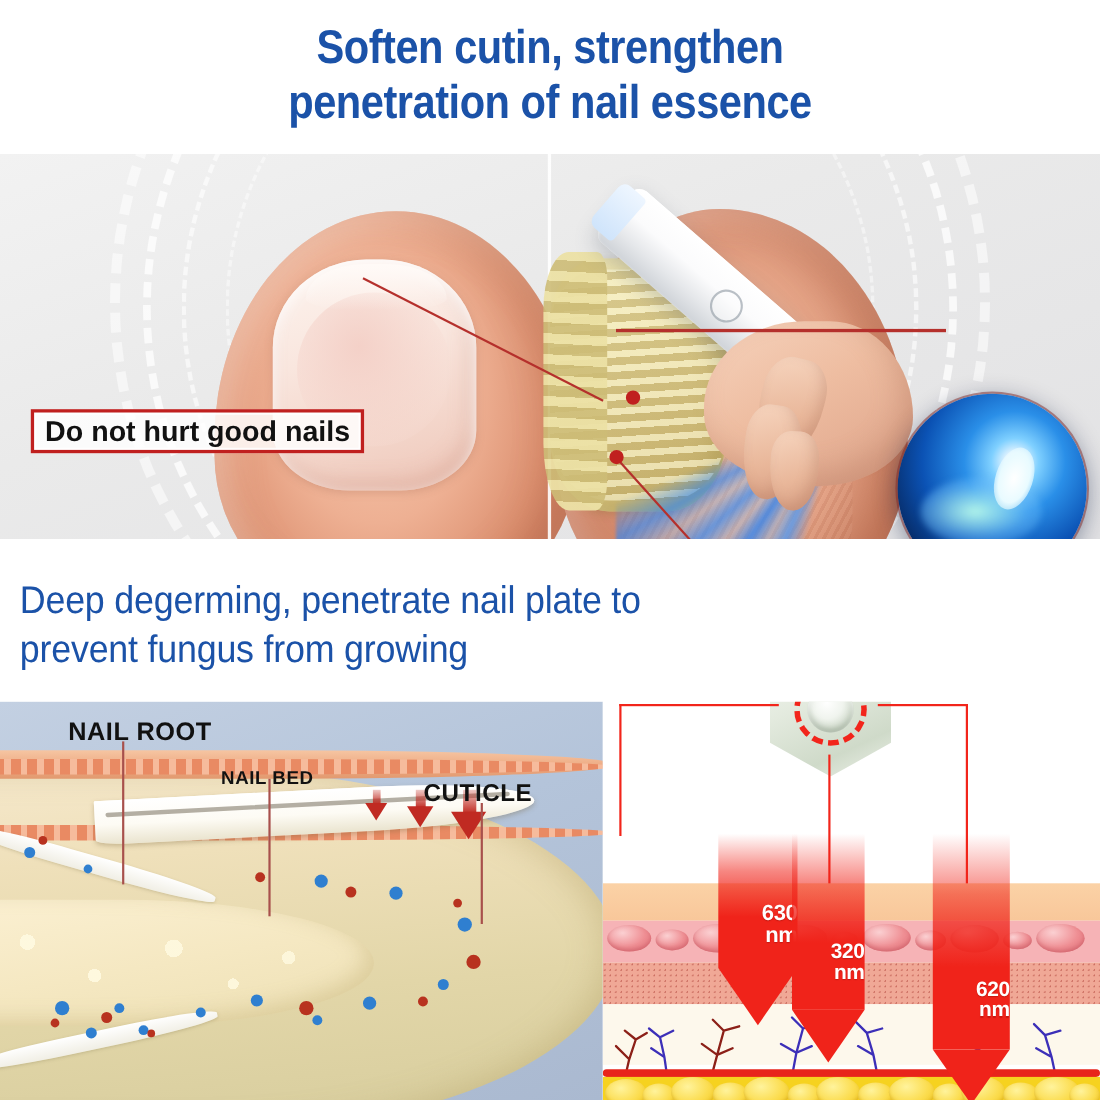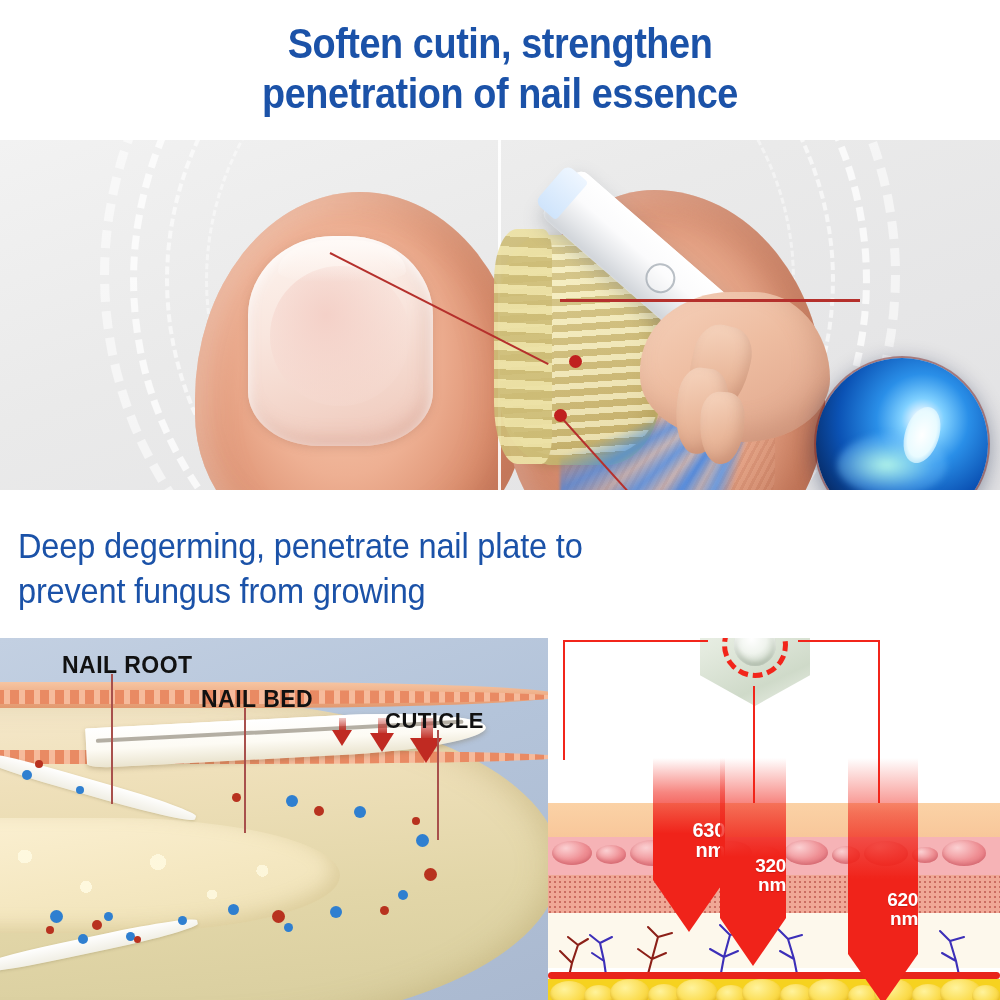--- a/index.html
+++ b/index.html
@@ -384,20 +384,23 @@
     <div class="led-inset"></div>
 
     <div class="leader" style="left:330px; top:112px; width:245px; transform:rotate(27deg);"></div>
     <div class="leader-dot" style="left:569px; top:215px;"></div>
 
     <div class="leader" style="left:560px; top:275px; width:120px; transform:rotate(48deg);"></div>
     <div class="leader-dot" style="left:554px; top:269px;"></div>
 
     <div class="leader" style="left:560px; top:159px; width:300px; height:3px;"></div>
 
+    <div class="callout callout-1">
+      <span>Do not hurt good nails</span>
+    </div>
 
   </div>
 
   <div class="heading-mid">Deep degerming, penetrate nail plate to
 prevent fungus from growing</div>
 
   <div class="anat-panel">
 
     <div class="finger-mass"></div>
     <div class="derm-band derm-1"></div>
@@ -438,21 +441,21 @@
     <div class="mini-stem" style="left:378px; top:80px;  width:9px;  height:17px;"></div>
     <div class="mini-arrow" style="left:370px; top:95px;  border-left-width:12px; border-right-width:12px; border-top-width:19px;"></div>
     <div class="mini-stem" style="left:421px; top:80px;  width:12px; height:22px;"></div>
     <div class="mini-arrow" style="left:410px; top:100px; border-left-width:16px; border-right-width:16px; border-top-width:25px;"></div>
 
     <div class="anat-line" style="left:111px; top:36px;  height:130px;"></div>
     <div class="anat-line" style="left:244px; top:70px;  height:125px;"></div>
     <div class="anat-line" style="left:437px; top:92px;  height:110px;"></div>
 
     <div class="anat-label" style="left:62px;  top:14px; font-size:23px;">NAIL ROOT</div>
-    <div class="anat-label" style="left:201px; top:48px; font-size:23px;">NAIL BED</div>
+    <div class="anat-label" style="left:201px; top:60px; font-size:17px;">NAIL BED</div>
     <div class="anat-label" style="left:385px; top:70px; font-size:22px;">CUTICLE</div>
   </div>
 
   <div class="skin-panel">
 
     <div class="hexhead" style="left:152px; top:-50px;">
       <div class="hexbody"></div>
       <div class="hexring"></div>
       <div class="hexlens"></div>
     </div>

